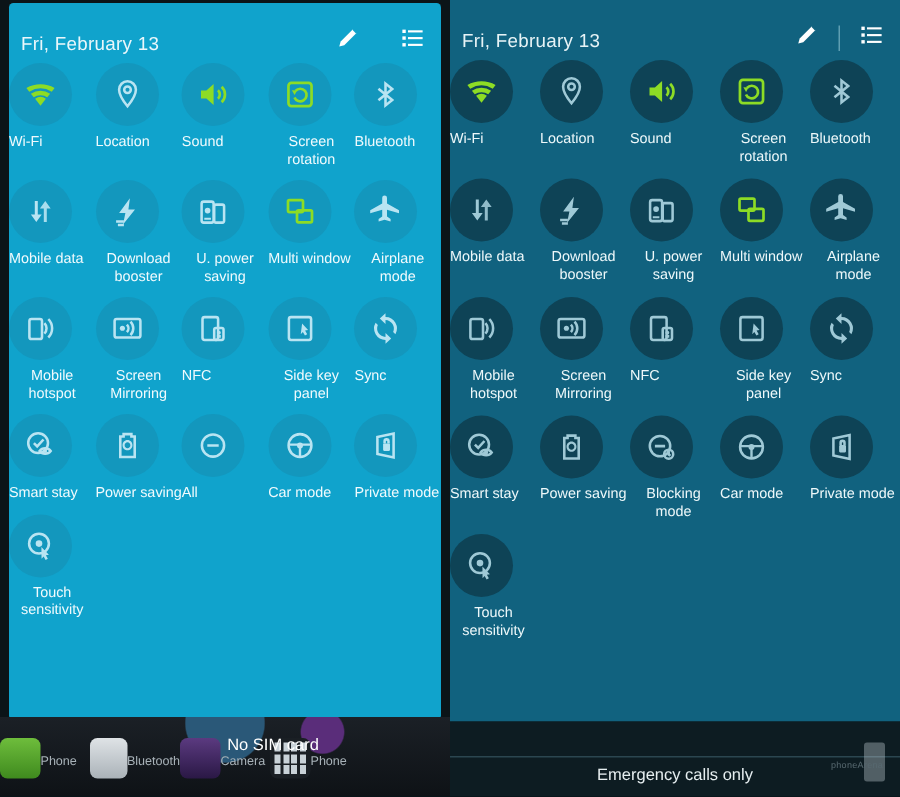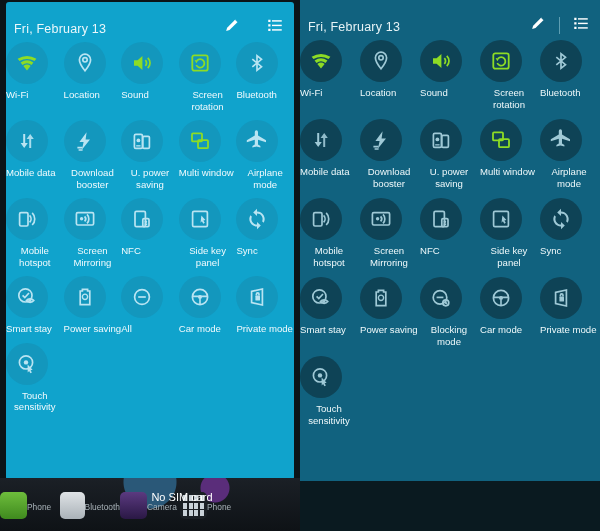--- a/index.html
+++ b/index.html
@@ -627,15 +627,23 @@
             <div class="lbl">Touch sensitivity</div>
           </div>
           <div class="tile"></div>
           <div class="tile"></div>
           <div class="tile"></div>
           <div class="tile"></div>
         </div>
       </div>
     </div>
 
+    <div class="rbottom">
+      <div class="rline"></div>
+      <div class="emerg">Emergency calls only</div>
+      <div class="wmark">
+        <div class="wphone"></div>
+        <div class="wtxt">phoneArena</div>
+      </div>
+    </div>
   </div>
 
 </div>
 
 </body></html>

